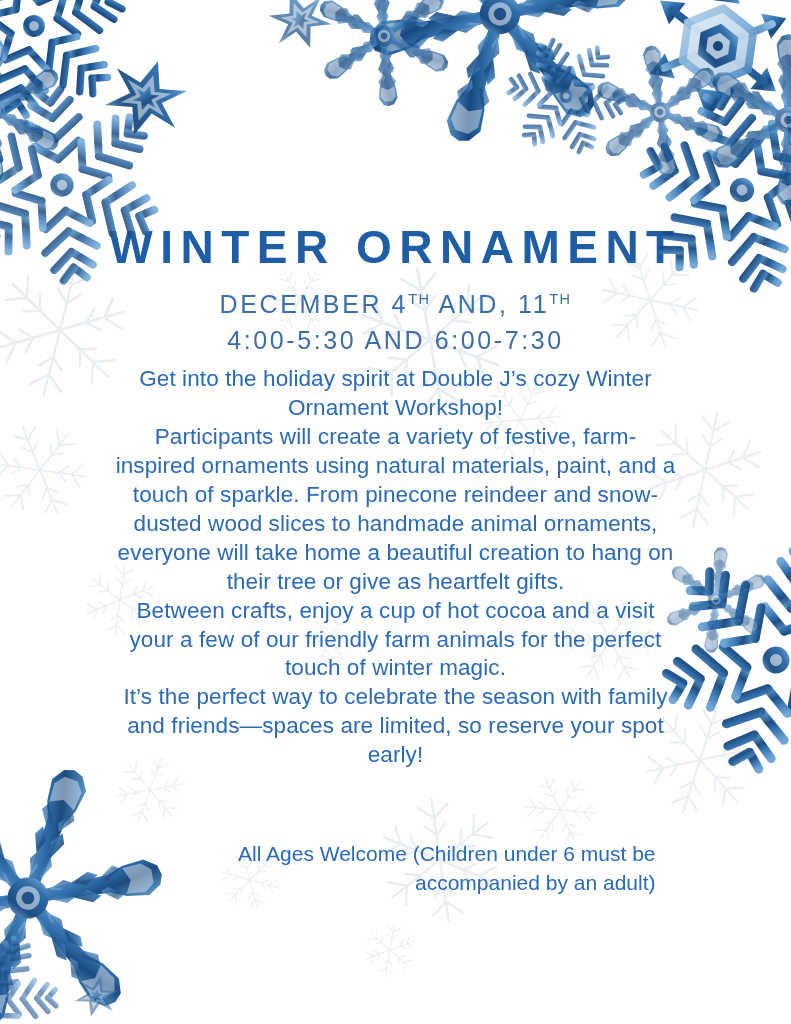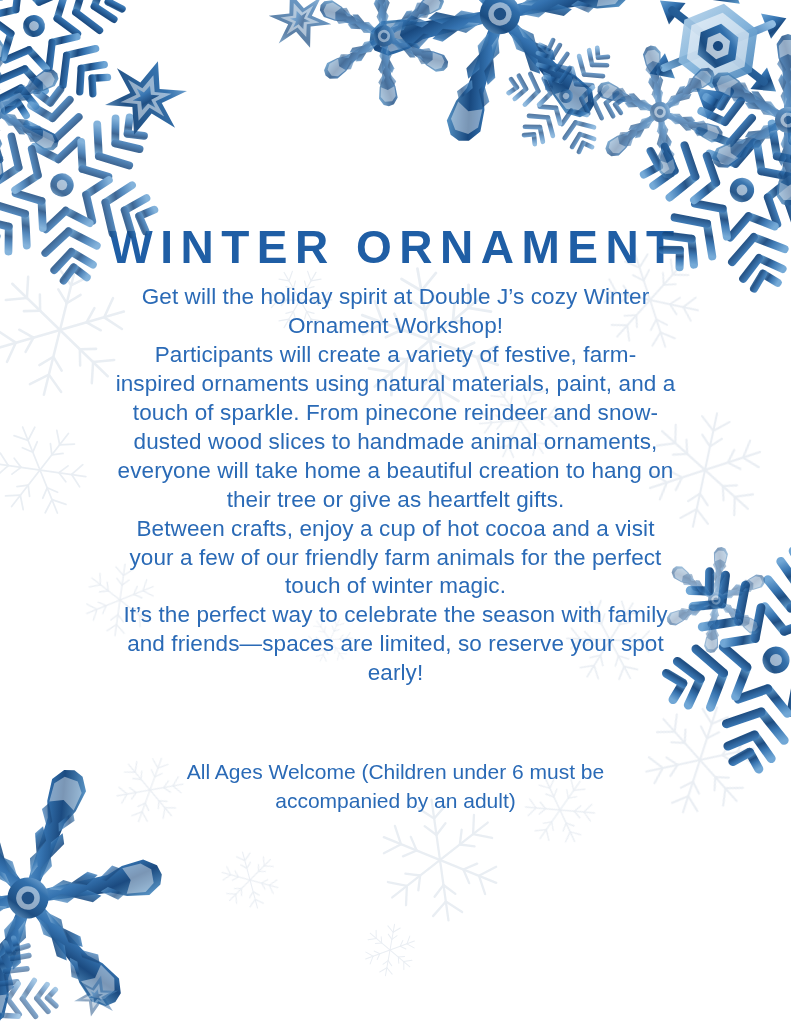--- a/index.html
+++ b/index.html
@@ -81,20 +81,21 @@
     line-height: 1.285;
     letter-spacing: 0.1px;
     margin: 0;
   }
 
   .footer-block {
     margin-top: 70px;
     width: 520px;
     margin-left: auto;
     margin-right: auto;
+    text-align: right;
   }
   .footer-text {
     font-size: 21px;
     color: #2a6ab6;
     line-height: 1.38;
     margin: 0;
   }
 </style>
 </head>
 <body>
@@ -166,23 +167,27 @@
       <use href="#ghostflake" transform="translate(330,640) scale(0.4) rotate(-35)"></use>
     </g>
   </svg>
 
   <div class="content">
 
     <div class="title-block">
       <div class="title-line">WINTER ORNAMENT</div>
     </div>
 
+    <div class="datetime-block">
+      <div class="dateline"><span>DECEMBER 4</span><sup>TH</sup><span> AND, 11</span><sup>TH</sup></div>
+      <div class="dateline">4:00-5:30 AND 6:00-7:30</div>
+    </div>
 
     <div class="body-block">
-      <p class="body-para">Get will the holiday spirit at Double J’s cozy Winter Ornament Workshop!</p>
+      <p class="body-para">Get into the holiday spirit at Double J’s cozy Winter Ornament Workshop!</p>
       <p class="body-para">Participants will create a variety of festive, farm-inspired ornaments using natural materials, paint, and a touch of sparkle. From pinecone reindeer and snow-dusted wood slices to handmade animal ornaments, everyone will take home a beautiful creation to hang on their tree or give as heartfelt gifts.</p>
       <p class="body-para">Between crafts, enjoy a cup of hot cocoa and a visit your a few of our friendly farm animals for the perfect touch of winter magic.</p>
       <p class="body-para">It’s the perfect way to celebrate the season with family and friends—spaces are limited, so reserve your spot early!</p>
     </div>
 
     <div class="footer-block">
       <p class="footer-text">All Ages Welcome (Children under 6 must be accompanied by an adult)</p>
     </div>
 
   </div>

